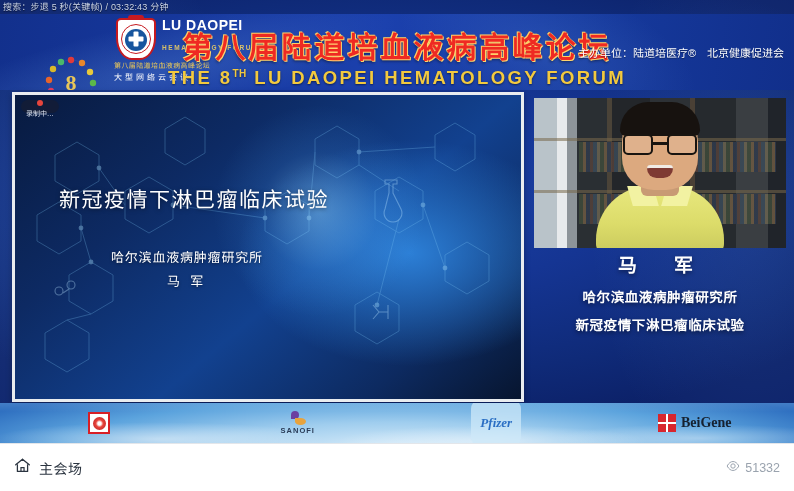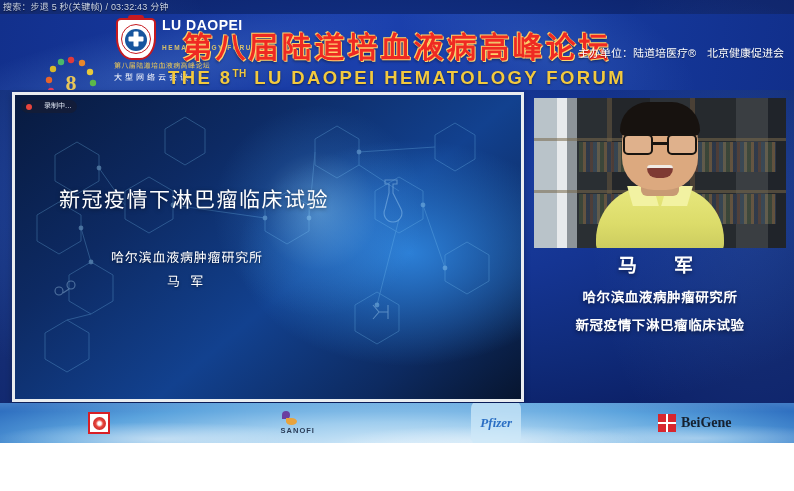--- a/index.html
+++ b/index.html
@@ -223,25 +223,26 @@
     font-size: 13px; color: #ffffff;
     letter-spacing: 3px;
     text-shadow: 0 1px 3px rgba(0,0,0,.5);
     white-space: nowrap;
     font-family: "DejaVu Sans", "Liberation Sans", sans-serif;
   }
 
   .rec-badge {
     position: absolute; left: 6px; top: 5px;
     height: 13px;
-    display: flex; align-items: center; gap: 12px;
+    display: flex; align-items: center; gap: 5px;
     padding: 0 5px;
     background: rgba(20,28,52,.78);
     border-radius: 7px;
     z-index: 6;
+    flex-direction: column;
   }
   .rec-dot {
     width: 6px; height: 6px; border-radius: 50%;
     background: #e8453c;
     flex: 0 0 auto;
   }
   .rec-text {
     font-size: 7px; color: #e3e9f5; white-space: nowrap; line-height: 1;
     font-family: "DejaVu Sans", "Liberation Sans", sans-serif;
   }
@@ -402,21 +403,21 @@
     background: #00857c;
     clip-path: polygon(50% 0%, 78% 22%, 100% 50%, 78% 78%, 50% 100%, 22% 78%, 0% 50%, 22% 22%);
     position: relative;
   }
   .sp-msd::after{
     content:""; position:absolute; left:50%; top:50%; transform:translate(-50%,-50%);
     width:7px; height:7px; background:#ffffff; border-radius:2px;
   }
   .sp-msd-text { font-size: 15px; font-weight: bold; color: #16212f; letter-spacing: -.3px; }
 
-  .sp-sanofi { display:flex; flex-direction:column; gap:1px; }
+  .sp-sanofi { display:flex; flex-direction:column; align-items:center; gap:1px; }
   .sp-sanofi-mark { width: 16px; height: 14px; position: relative; }
   .sp-sanofi-mark::before{
     content:""; position:absolute; left:1px; top:0; width:8px; height:8px;
     background:#6b3fa0; border-radius:50% 50% 50% 0;
   }
   .sp-sanofi-mark::after{
     content:""; position:absolute; right:0; bottom:0; width:11px; height:7px;
     background:#e8a33d; border-radius:0 50% 50% 50%;
   }
   .sp-sanofi-text { font-size: 7.5px; font-weight: bold; color: #2a3c57; letter-spacing: 1px; }
@@ -663,14 +664,37 @@
       <div class="sponsor">
         <span class="sp-beigene-mark"></span>
         <span class="sp-beigene-text">BeiGene</span>
       </div>
 
     </div>
   </div>
 
   <div class="player-hint">搜索：步退 5 秒(关键帧) / 03:32:43 分钟</div>
 
+  <div class="bottombar">
+    <div class="venue">
+      <span class="icon">
+        <svg width="17" height="17" viewBox="0 0 20 20" aria-hidden="true">
+          <path d="M10 2.6 L18 9.2 M10 2.6 L2 9.2" fill="none" stroke="#2b3440" stroke-width="1.5" stroke-linecap="round"></path>
+          <path d="M4 8.6 V17 H16 V8.6" fill="none" stroke="#2b3440" stroke-width="1.5" stroke-linejoin="round"></path>
+          <path d="M8.2 17 V12.4 H11.8 V17" fill="none" stroke="#2b3440" stroke-width="1.4"></path>
+        </svg>
+      </span>
+      <span class="venue-label">主会场</span>
+    </div>
+
+    <div class="viewers">
+      <span class="icon">
+        <svg width="14" height="14" viewBox="0 0 20 20" aria-hidden="true">
+          <path d="M1.6 10 C4.2 5.4 7 3.6 10 3.6 C13 3.6 15.8 5.4 18.4 10
+                   C15.8 14.6 13 16.4 10 16.4 C7 16.4 4.2 14.6 1.6 10 Z" fill="none" stroke="#9aa3ae" stroke-width="1.4"></path>
+          <circle cx="10" cy="10" r="3.1" fill="none" stroke="#9aa3ae" stroke-width="1.4"></circle>
+        </svg>
+      </span>
+      <span class="viewers-count">51332</span>
+    </div>
+  </div>
 
 </div>
 
 </body></html>

